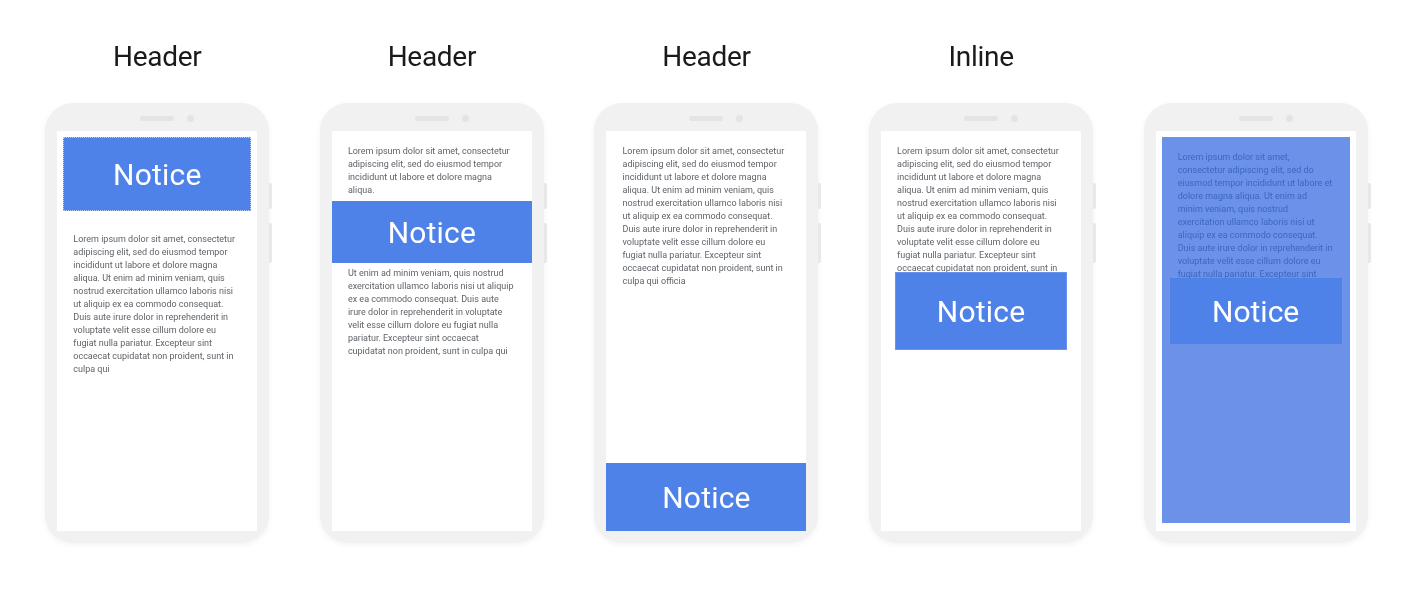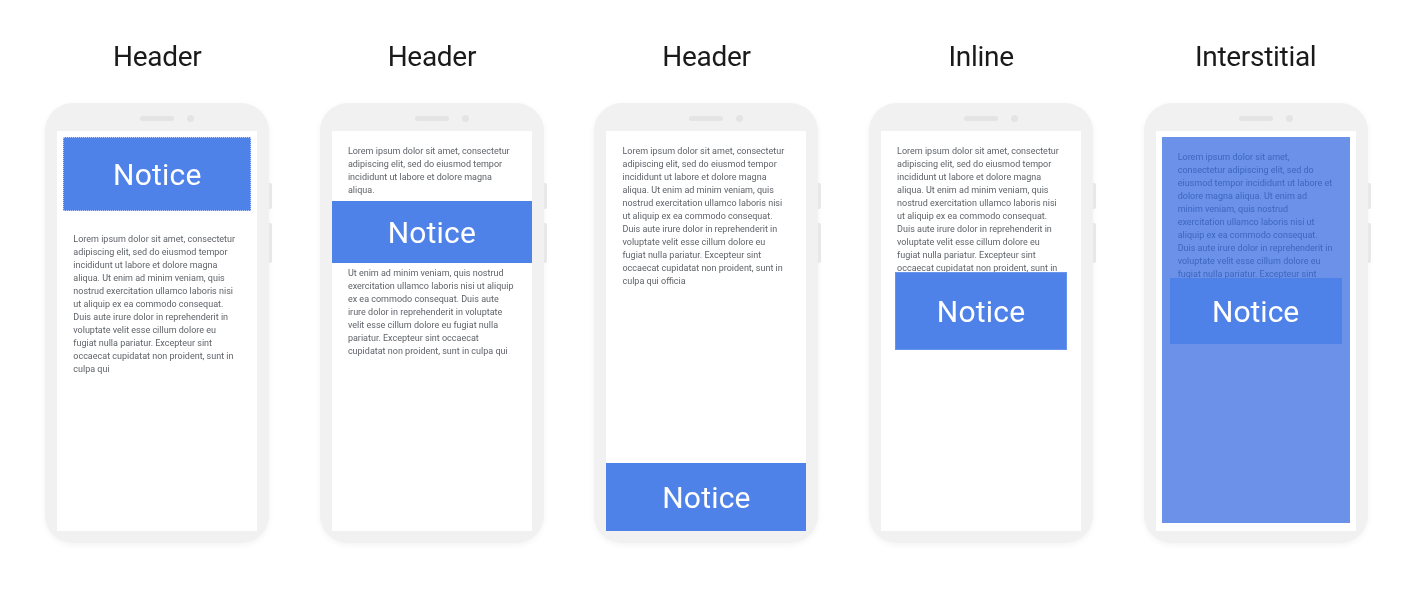--- a/index.html
+++ b/index.html
@@ -228,21 +228,20 @@
       <div class="screen">
         <div class="content-pad">
           <div class="lorem">Lorem ipsum dolor sit amet, consectetur adipiscing elit, sed do eiusmod tempor incididunt ut labore et dolore magna aliqua. Ut enim ad minim veniam, quis nostrud exercitation ullamco laboris nisi ut aliquip ex ea commodo consequat. Duis aute irure dolor in reprehenderit in voluptate velit esse cillum dolore eu fugiat nulla pariatur. Excepteur sint occaecat cupidatat non proident, sunt in culpa qui officia deserunt mollit anim id est laborum.</div>
         </div>
         <div class="notice modal-notice">Notice</div>
       </div>
     </div>
   </div>
 
   <div class="example">
-    <div class="title">Interstitial</div>
     <div class="phone">
       <div class="side-btn b1"></div>
       <div class="side-btn b2"></div>
       <div class="screen">
         <div class="interstitial-overlay"></div>
         <div class="interstitial-text">Lorem ipsum dolor sit amet, consectetur adipiscing elit, sed do eiusmod tempor incididunt ut labore et dolore magna aliqua. Ut enim ad minim veniam, quis nostrud exercitation ullamco laboris nisi ut aliquip ex ea commodo consequat. Duis aute irure dolor in reprehenderit in voluptate velit esse cillum dolore eu fugiat nulla pariatur. Excepteur sint occaecat cupidatat non proident, sunt in culpa qui officia deserunt mollit anim id est laborum.</div>
         <div class="interstitial-notice">Notice</div>
       </div>
     </div>
   </div>

